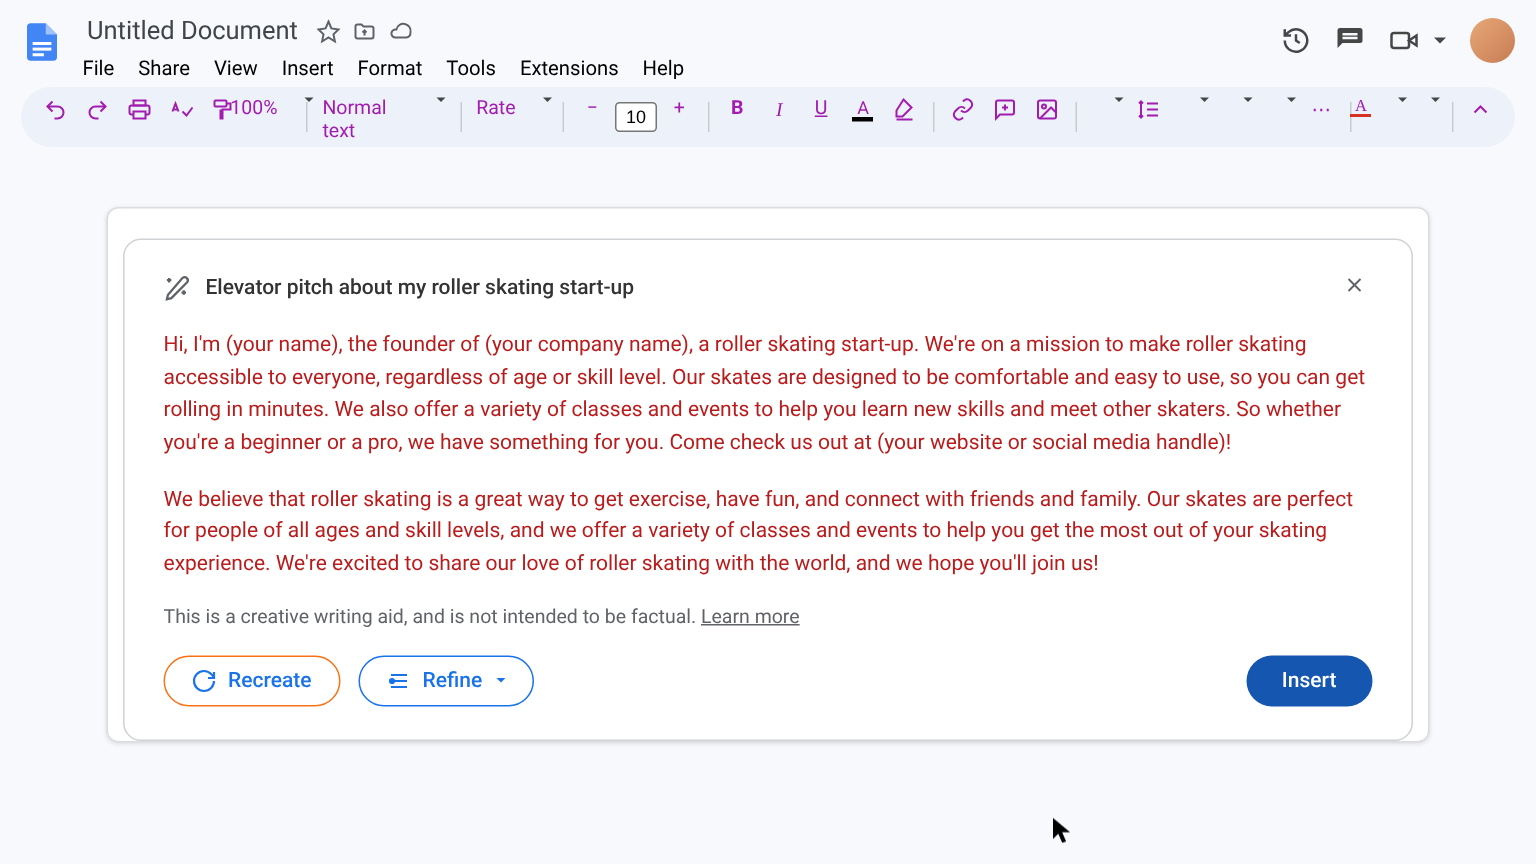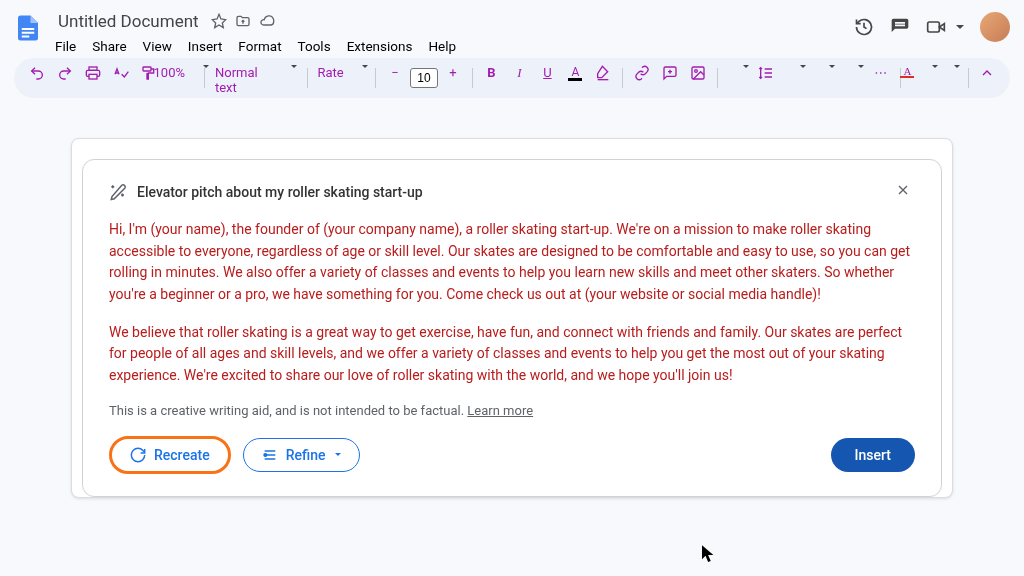--- a/index.html
+++ b/index.html
@@ -45,21 +45,21 @@
   .ai-card{margin:20px 10px 0 10px;border:1px solid #cfd2d6;border-radius:12px;padding:18px 26px 22px 26px;background:#fff}
   .ai-head{display:flex;align-items:center;gap:10px;margin-bottom:14px}
   .ai-title{font-weight:500;font-size:14px;color:#333;flex:1}
   .ai-close{color:#5f6368;cursor:pointer;padding:4px;border-radius:50%}
   .ai-body p{margin:0 0 16px 0;font-size:14px;line-height:1.55;color:#b91c1c}
   .ai-rate{display:flex;align-items:center;gap:14px;color:var(--muted);font-size:13px;margin-top:22px}
   .ai-disclaimer{color:var(--muted);font-size:13px;margin-top:6px}
   .ai-disclaimer a{color:var(--muted);text-decoration:underline;cursor:pointer}
   .ai-actions{display:flex;align-items:center;gap:12px;margin-top:18px}
   .pill-btn{display:flex;align-items:center;gap:8px;border-radius:20px;padding:8px 18px;font-size:14px;font-weight:500;cursor:pointer;background:#fff}
-  .pill-outline{border:3px solid #f97316;color:var(--blue)}
+  .pill-outline{border:1px solid #f97316;color:var(--blue)}
   .pill-refine{border:1px solid var(--blue);color:var(--blue);background:#fff}
   .pill-primary{background:var(--blue-dark);color:#fff;margin-left:auto;padding:9px 24px}
   .rate-icon{color:#5f6368;cursor:pointer}
   .magic-icon{color:#5f6368;width:18px;height:18px}
   .cursor{position:fixed;left:702px;top:545px;pointer-events:none}
   .cursor svg{width:14px;height:18px}
 </style>
 </head>
 <body>
 

